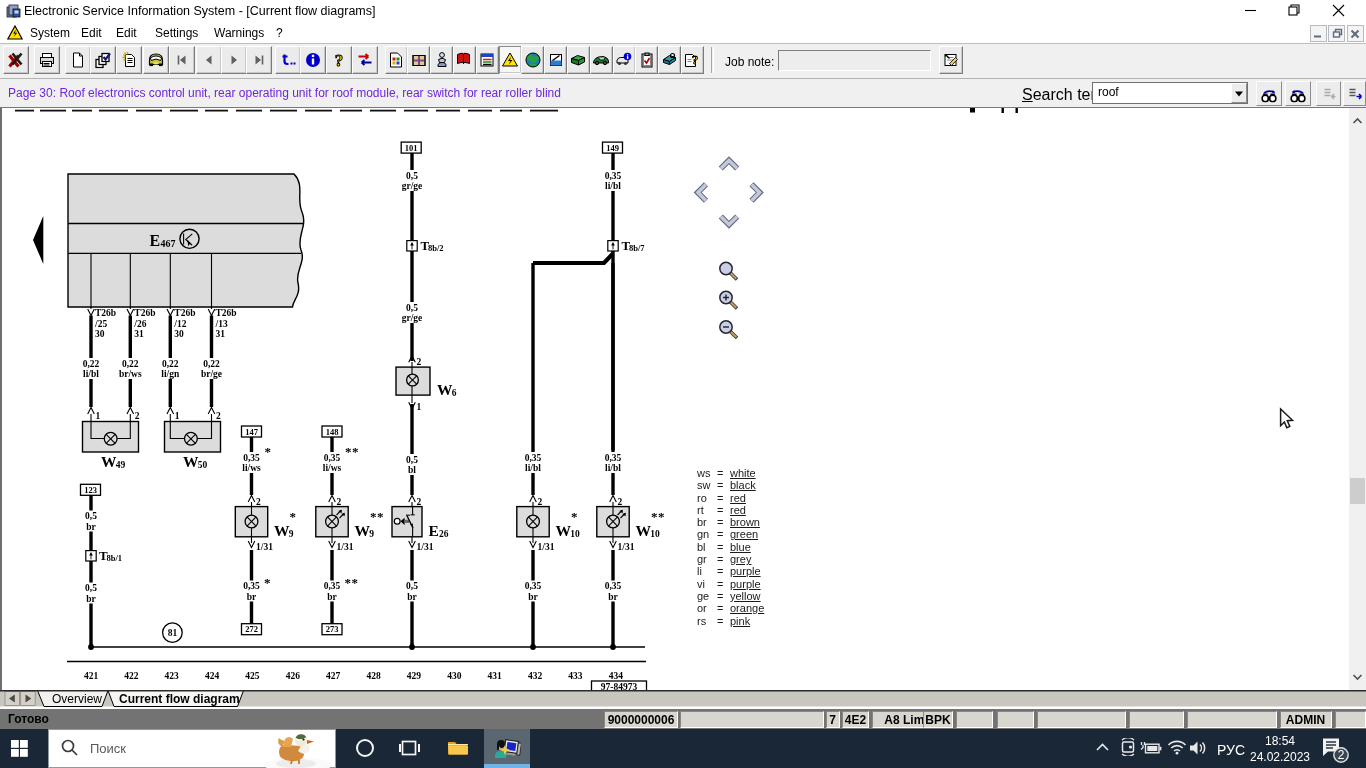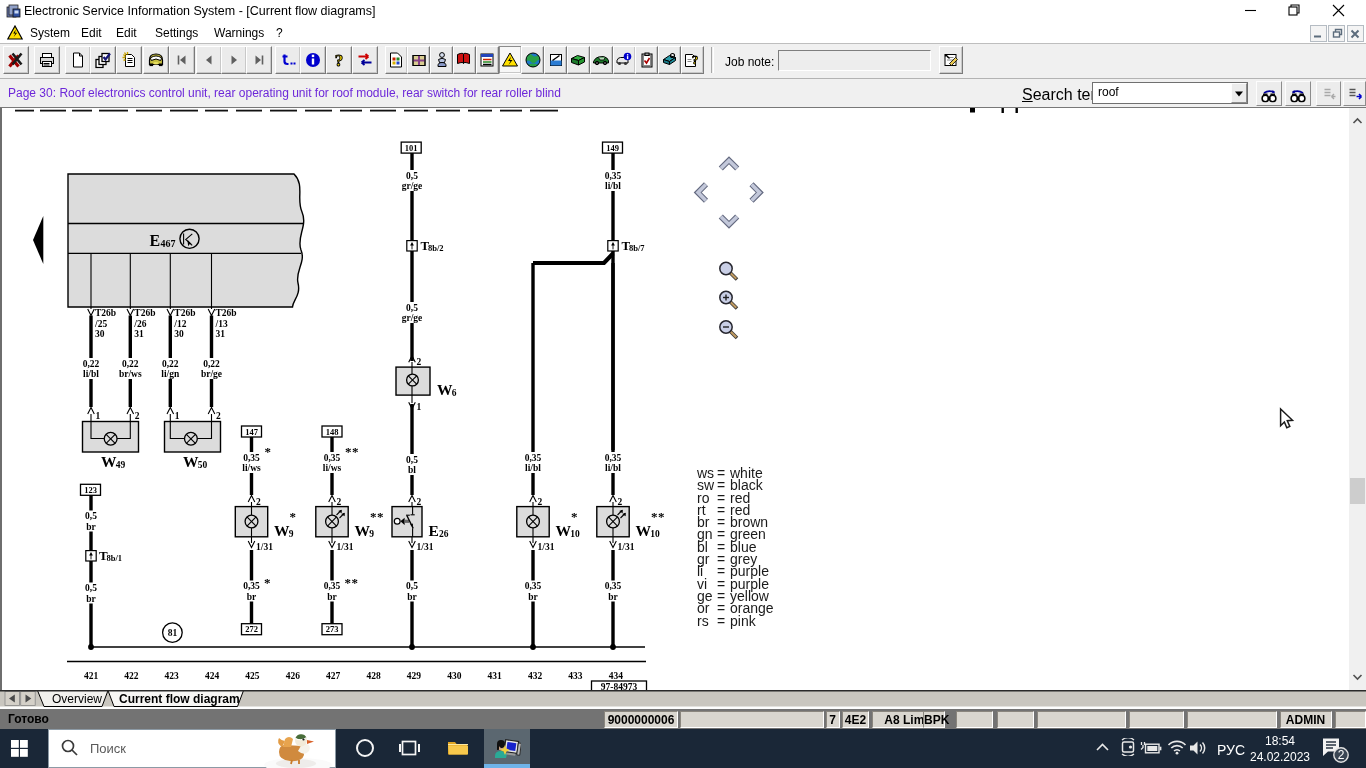--- a/index.html
+++ b/index.html
@@ -17,21 +17,21 @@
   border-bottom:1px solid #7a7a7a; border-right:1px solid #7a7a7a;
   box-shadow:inset -1px -1px 0 #c8c8c8; }
 .tbtn svg { position:absolute; left:50%; top:50%; transform:translate(-50%,-50%); }
 .tbtn.pressed { background:#f7f7f7; border-top:1px solid #8c8c8c; border-left:1px solid #8c8c8c;
   border-bottom:1px solid #fdfdfd; border-right:1px solid #fdfdfd; }
 #pagebar { position:absolute; left:0; top:79px; width:1366px; height:29px; background:#f0f0f0; border-bottom:1px solid #787878; }
 #pagetext { position:absolute; left:8px; top:7px; font-size:12px; color:#6d28d9; }
 #viewport { position:absolute; left:0; top:108px; width:1366px; height:582px; background:#ffffff; }
 #vpleft { position:absolute; left:0; top:0; width:2px; height:582px; background:#6e6e6e; }
 #diagram { position:absolute; left:0; top:0; }
-#legend { position:absolute; left:697px; top:359px; font-size:14px; line-height:12.3px; color:#1a1a1a; }
+#legend { position:absolute; left:697px; top:359px; font-size:11px; line-height:12.3px; color:#1a1a1a;text-decoration:underline; }
 .lg { white-space:pre; }
 #sbar { position:absolute; left:1349px; top:0px; width:17px; height:582px; background:#f0f0f0; }
 #sthumb { position:absolute; left:1px; top:370px; width:15px; height:26px; background:#cdcdcd; }
 #tabbar { position:absolute; left:0; top:690px; width:1366px; height:19px; background:#c9c6bf; }
 #statusbar { position:absolute; left:0; top:709px; width:1366px; height:20px; background:#737373; font-size:12px;font-weight:bold; }
 .seg { position:absolute; top:2px; height:17px; background:#d9d6cf;
   border-top:1px solid #8a867e; border-left:1px solid #8a867e;
   border-bottom:1px solid #ffffff; border-right:1px solid #ffffff;
   font-size:12px; color:#000; text-align:center; line-height:16px; }
 #taskbar { position:absolute; left:0; top:729px; width:1366px; height:39px; background:#1a2737; }
@@ -742,21 +742,21 @@
 <text x="119" y="13" font-size="12" font-weight="bold" font-family="Liberation Sans">Current flow diagram</text>
 </svg>
   </div>
   <div id="statusbar">
     <div class="abs" style="left:8px;top:3px;color:#000">Готово</div>
 <div class="seg" style="left:604px;width:74px">9000000006</div>
       <div class="seg" style="left:680px;width:144px"></div>
       <div class="seg" style="left:825.5px;width:14px">7</div>
       <div class="seg" style="left:842px;width:27px">4E2</div>
       <div class="seg" style="left:872px;width:68px">A8 Lim.</div>
-      <div class="seg" style="left:923px;width:22px">BPK</div>
+      <div class="seg" style="left:923px;width:30px">BPK</div>
       <div class="seg" style="left:956px;width:37px"></div>
       <div class="seg" style="left:997px;width:37px"></div>
       <div class="seg" style="left:1037px;width:89px"></div>
       <div class="seg" style="left:1129px;width:55px"></div>
       <div class="seg" style="left:1187px;width:90px"></div>
       <div class="seg" style="left:1279.5px;width:52px">ADMIN</div>
       <div class="seg" style="left:1334.5px;width:31px"></div>
   </div>
   <div id="taskbar">
 <svg class="trayico" style="left:11px;top:11px" width="17" height="17">

